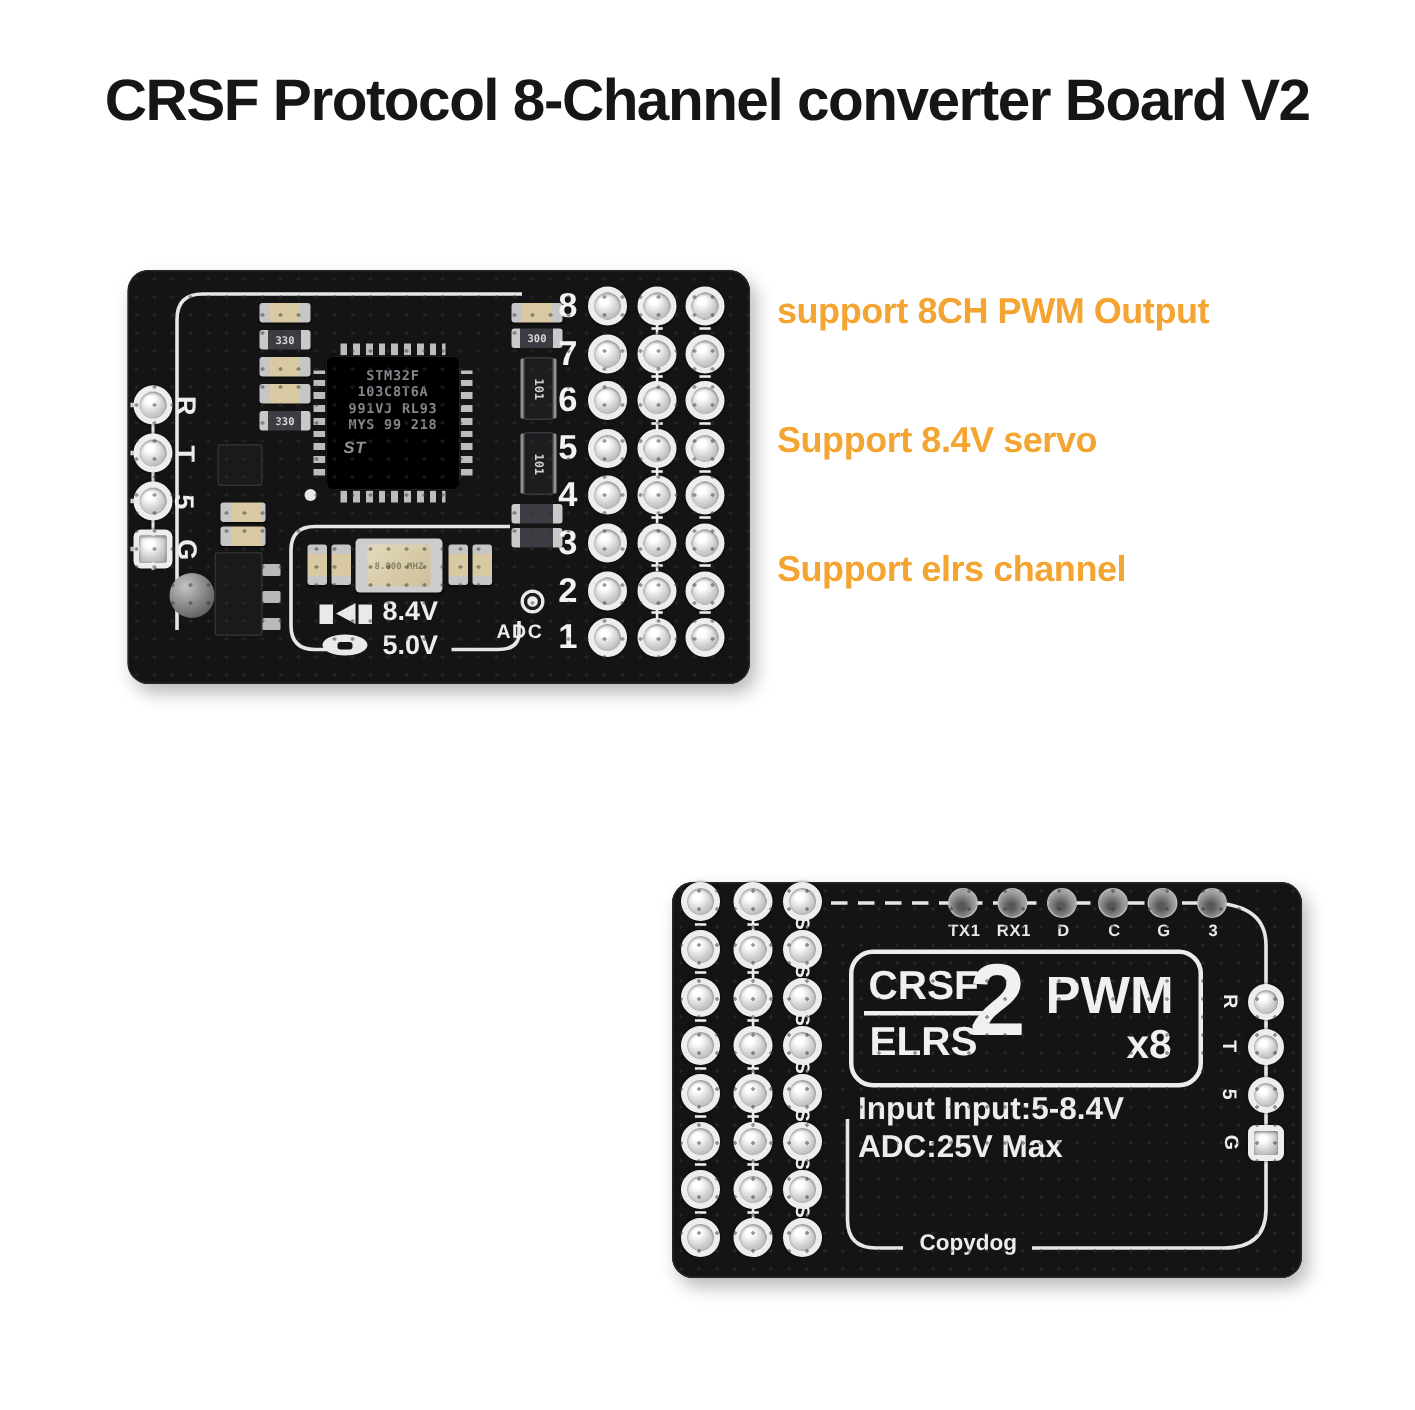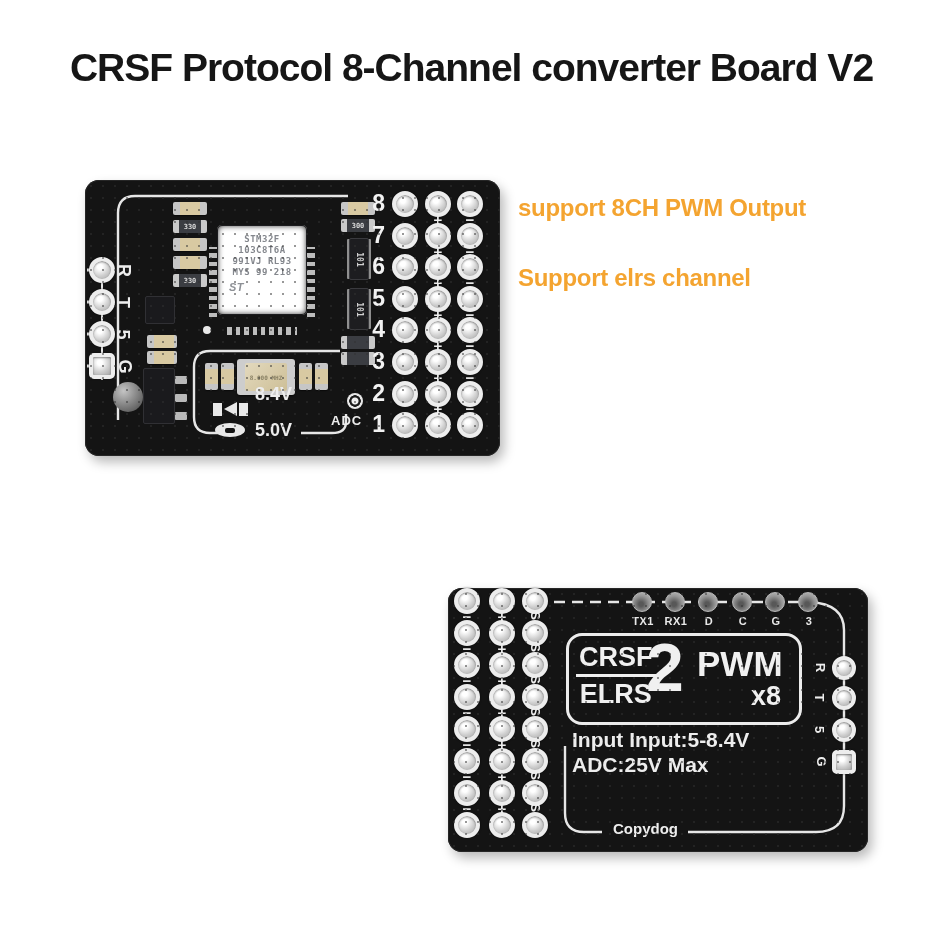--- a/index.html
+++ b/index.html
@@ -24,21 +24,21 @@
   .gpad{position:absolute;width:20px;height:20px;border-radius:50%;box-sizing:border-box;
         border:1px solid #b8b8b8;
         background:radial-gradient(circle at 45% 62%,#585858 15%,#979797 55%,#c2c2c2)}
   .chnum{position:absolute;width:22px;text-align:right;color:#f2f2f2;font-size:23px;font-weight:700}
   .mark{position:absolute;width:20px;text-align:center;color:#efefef;font-size:15px;font-weight:700}
   .mark.rot{transform:rotate(90deg);font-size:13px}
   .pinlabel{position:absolute;color:#ededed;font-size:18px;font-weight:700;transform:rotate(90deg)}
   .pinlabel.sm{font-size:13px}
   .silktext{position:absolute;color:#ededed;font-weight:700}
   
-  .chip{position:absolute;left:132px;top:45px;width:90px;height:90px;background:#ffffff;
+  .chip{position:absolute;left:132px;top:57px;width:90px;height:90px;background:#000000;
         border-radius:5px;box-shadow:inset 0 0 6px #000, inset 0 0 0 1px #323236}
   .pins{position:absolute;background:repeating-linear-gradient(90deg,#bdbdbd 0 4.5px,transparent 4.5px 8.5px)}
   .pins.v{background:repeating-linear-gradient(0deg,#bdbdbd 0 4.5px,transparent 4.5px 8.5px)}
   .chiptxt{position:absolute;inset:9px 4px;display:flex;flex-direction:column;align-items:center;
            color:#84878d;font:700 9px/11px "DejaVu Sans Mono",monospace;letter-spacing:.5px}
   .stbrand{margin-top:3px;font:italic 700 11px "Liberation Sans",sans-serif;color:#8e9196;align-self:flex-start;margin-left:8px}
   
   .cap{position:absolute;height:13px;width:34px;border-radius:2px;box-shadow:0 1px 1px rgba(0,0,0,.5);
        background:linear-gradient(90deg,#c6c6c6 0 7px,#d8c9a2 7px 27px,#c6c6c6 27px)}
   .cap.v{width:13px;height:27px;background:linear-gradient(180deg,#c6c6c6 0 6px,#d8c9a2 6px 21px,#c6c6c6 21px)}
@@ -61,21 +61,21 @@
   .jrow{position:absolute;display:flex;align-items:center;gap:2px}
   .jsq{width:9px;height:13px;background:#e9e9e9}
   .jtri{width:0;height:0;border-top:7px solid transparent;border-bottom:7px solid transparent;border-right:13px solid #e9e9e9}
   .joval{position:absolute;width:30px;height:14px;border-radius:50%;background:#e9e9e9;
          display:flex;align-items:center;justify-content:center}
   .joval b{width:10px;height:5px;background:#141414;border-radius:2px}
   .adcpad{position:absolute;width:16px;height:16px;border-radius:50%;
           background:radial-gradient(circle,#f0f0f0 3px,#1c1c1c 4px 5.5px,#e8e8e8 6px 8px)}
   .wdot{position:absolute;width:8px;height:8px;border-radius:50%;background:#e8e8e8}
   
-  .features{position:absolute;left:518px;top:194px;display:flex;flex-direction:column;gap:42px}
+  .features{position:absolute;left:518px;top:194px;display:flex;flex-direction:column;gap:58px}
   .feature{font-size:24px;font-weight:700;letter-spacing:-.3px;white-space:nowrap}
   .caption{position:absolute;left:60px;top:658px;width:380px;text-align:center;color:#111}
   .caption div{font-size:45px;font-weight:700;letter-spacing:-1px}
   .caption .l2{margin-top:28px}
   
   .logobox{position:absolute;left:118px;top:45px;width:236px;height:92px;border:3px solid #ececec;border-radius:16px;box-sizing:border-box}
   .frac{position:absolute;left:128px;top:54px;text-align:center;color:#f0f0f0}
   .frac .t{font-size:27px;font-weight:700;border-bottom:3px solid #f0f0f0;padding:0 3px 1px}
   .frac .b{font-size:27px;font-weight:700;padding-top:2px}
   .big2{position:absolute;left:198px;top:40px;font-size:68px;font-weight:700;color:#f0f0f0}
@@ -148,21 +148,21 @@
       <div class="xbody">8.000 MHZ</div>
     </div>
     <i class="cap v" style="left:214px;top:183px"></i>
     <i class="cap v" style="left:230px;top:183px"></i>
 
     <div class="jrow" style="left:128px;top:222px">
         <i class="jsq"></i>
         <i class="jtri"></i>
         <i class="jsq"></i>
       </div>
-    <span class="silktext" style="left:170px;top:204px;font-size:18px">8.4V</span>
+    <span class="silktext" style="left:170px;top:217px;font-size:18px">8.4V</span>
     <div class="joval" style="left:130px;top:243px">
         <b></b>
       </div>
     <span class="silktext" style="left:170px;top:240px;font-size:18px">5.0V</span>
 
     <i class="adcpad" style="left:262px;top:213px"></i>
     <span class="silktext" style="left:246px;top:233px;font-size:13px;letter-spacing:1px">ADC</span>
 
     <i class="cap" style="left:256px;top:22px"></i>
     <div class="res" style="left:256px;top:39px">
@@ -225,20 +225,21 @@
     <span class="mark" style="left:375px;top:126px">−</span>
     <span class="mark" style="left:375px;top:157px">−</span>
     <span class="mark" style="left:375px;top:189px">−</span>
     <span class="mark" style="left:375px;top:220px">−</span>
 
     <div class="dots"></div>
   </div>
 
   <div class="features" style="color:#F4A430">
     <div class="feature">support 8CH PWM Output</div>
+    <div class="feature">Support 8.4V servo</div>
     <div class="feature">Support elrs channel</div>
   </div>
 
   <div class="caption">
   </div>
 
   <div class="board back">
     <svg class="silk" width="420" height="264" viewBox="0 0 420 264">
       <path d="M 106 14 H 368" fill="none" stroke="#e6e6e6" stroke-width="2.4" stroke-dasharray="11 7"></path>
       <path d="M 362 14 Q 396 16 396 42 V 218 Q 396 244 368 244 H 240" fill="none" stroke="#e6e6e6" stroke-width="2.4"></path>

